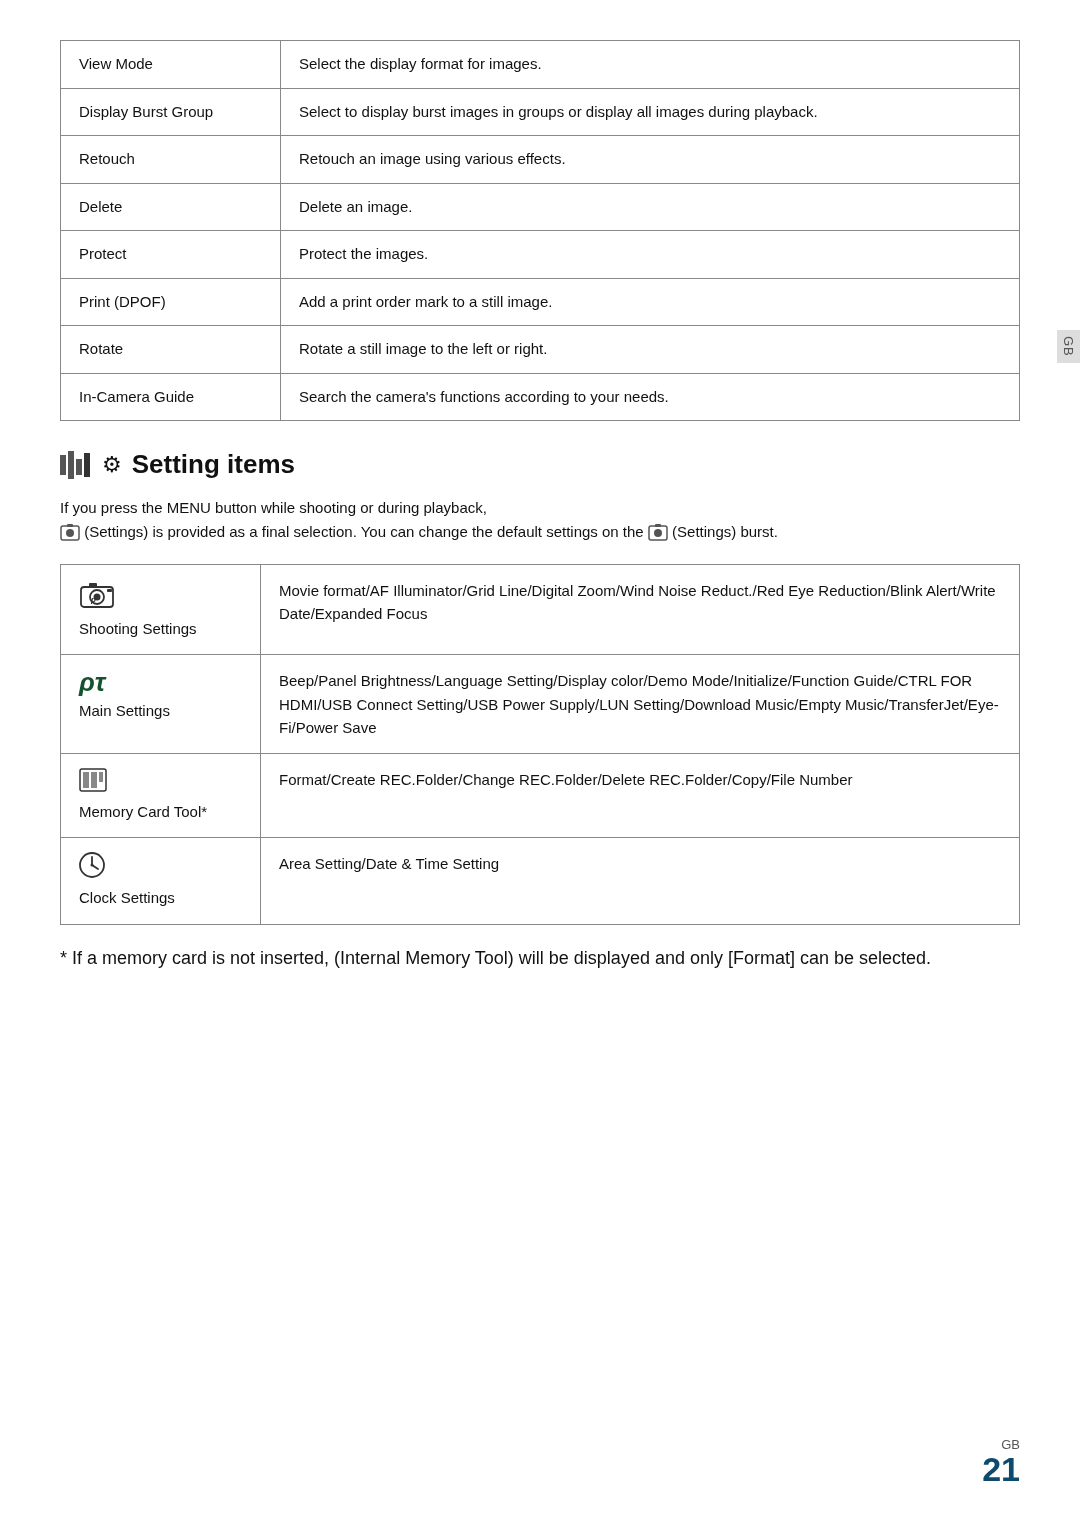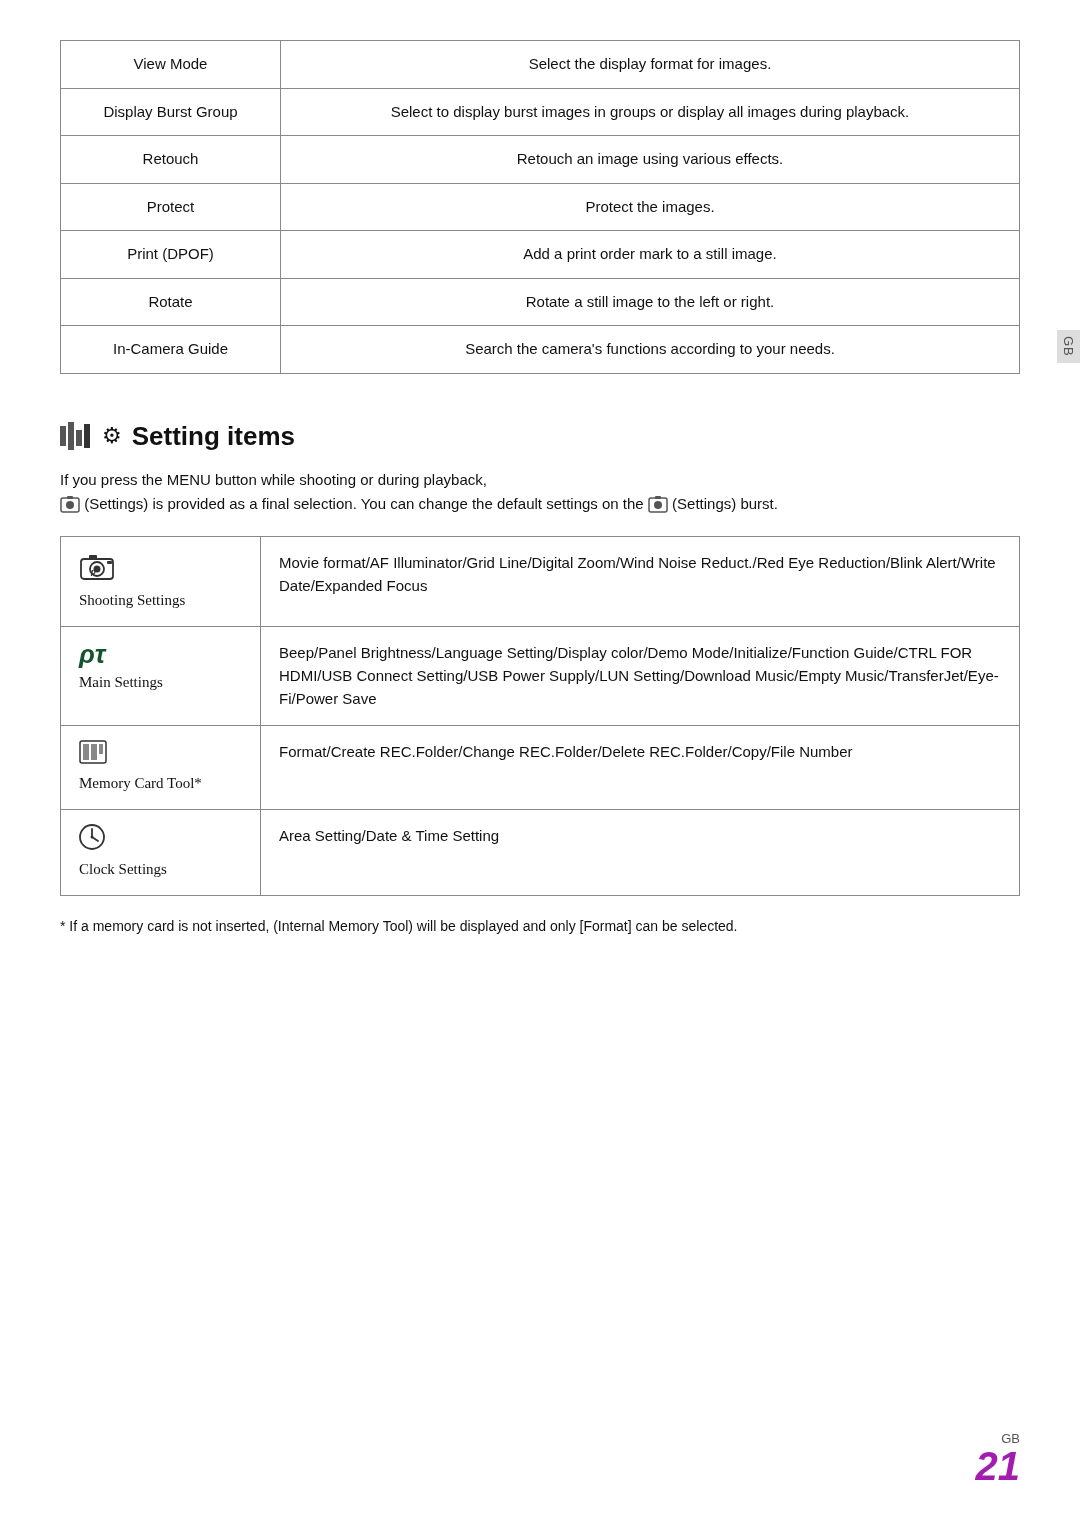--- a/index.html
+++ b/index.html
@@ -15,22 +15,21 @@
       width: 1080px;
       min-height: 1526px;
       padding: 40px 60px 60px 60px;
       position: relative;
     }
 
     
     .top-table {
       width: 100%;
       border-collapse: collapse;
-      margin-bottom: 47px;
-      text-align: center;
+      margin-bottom: 28px;
     }
     .top-table td {
       border: 1px solid #888;
       padding: 12px 18px;
       vertical-align: top;
       line-height: 1.5;
     }
     .top-table td:first-child {
       width: 220px;
       font-weight: normal;
@@ -103,66 +102,68 @@
       flex-direction: column;
       align-items: flex-start;
       gap: 4px;
     }
     .cell-icon {
       font-size: 22px;
       line-height: 1;
     }
     .cell-name {
       font-size: 15px;
-      font-family: Liberation Serif, serif;
     }
 
     
     .footnote {
-      font-size: 14px;
+      font-size: 18px;
       line-height: 1.55;
       margin-top: 18px;
     }
 
     
     .gb-label-bottom {
       position: absolute;
       bottom: 40px;
       right: 60px;
       text-align: right;
     }
     .gb-label-bottom .gb-text {
       font-size: 13px;
       color: #555;
       display: block;
     }
     .gb-label-bottom .gb-number {
-      font-size: 40px;
+      font-size: 34px;
       font-weight: bold;
-      color: #a21caf;
+      color: #0c4a6e;
       line-height: 1;
-      font-style: italic;
     }
   </style>
 </head>
 <body>
 
 <table class="top-table">
   <tbody id="top-table-body">
       <tr>
       <td>View Mode</td>
       <td>Select the display format for images.</td>
     </tr>
       <tr>
       <td>Display Burst Group</td>
       <td>Select to display burst images in groups or display all images during playback.</td>
     </tr>
       <tr>
       <td>Retouch</td>
       <td>Retouch an image using various effects.</td>
+    </tr>
+      <tr>
+      <td>Delete</td>
+      <td>Delete an image.</td>
     </tr>
       <tr>
       <td>Protect</td>
       <td>Protect the images.</td>
     </tr>
       <tr>
       <td>Print (DPOF)</td>
       <td>Add a print order mark to a still image.</td>
     </tr>
       <tr>

